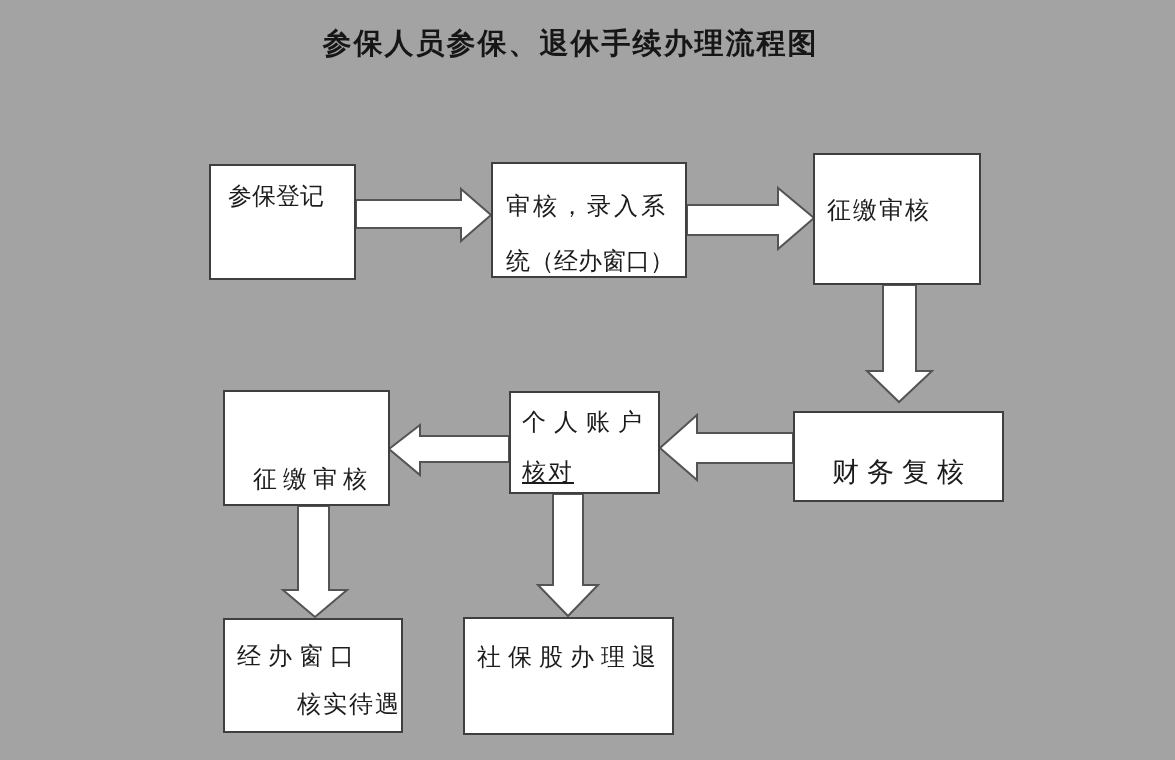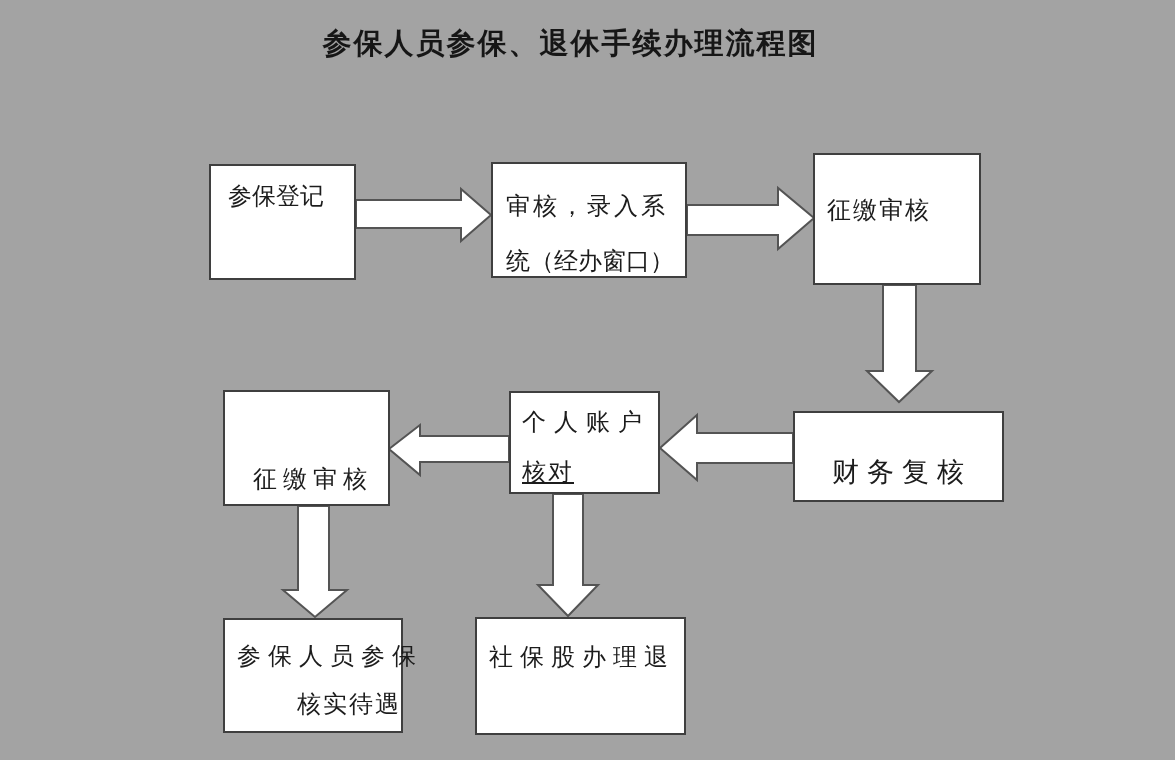--- a/index.html
+++ b/index.html
@@ -71,21 +71,21 @@
   .n5 .l2 { letter-spacing: 2px; text-decoration: underline; }
 
   .n6 { left: 223px; top: 390px; width: 167px; height: 116px; padding: 72px 0 0 28px; }
   .n6 .ln { line-height: 30px; letter-spacing: 6px; }
 
   .n7 { left: 223px; top: 618px; width: 180px; height: 115px; padding: 12px 0 0 12px; }
   .n7 .ln { line-height: 48px; }
   .n7 .l1 { letter-spacing: 7px; }
   .n7 .l2 { letter-spacing: 2px; text-align: right; }
 
-  .n8 { left: 463px; top: 617px; width: 211px; height: 118px; padding: 13px 0 0 12px; margin-left: 12px; }
+  .n8 { left: 463px; top: 617px; width: 211px; height: 118px; padding: 13px 0 0 12px; }
   .n8 .ln { line-height: 49px; }
   .n8 .l1 { letter-spacing: 7px; }
   .n8 .l2 { letter-spacing: 2px; }
 </style>
 </head>
 <body>
 
 <div class="canvas">
 
   <h1 class="title">参保人员参保、退休手续办理流程图</h1>
@@ -120,21 +120,21 @@
   <div class="node n5">
     <span class="ln l1">个人账户</span>
     <span class="ln l2">核对</span>
   </div>
 
   <div class="node n6">
     <span class="ln l1">征缴审核</span>
   </div>
 
   <div class="node n7">
-    <span class="ln l1">参保人员参保</span>
+    <span class="ln l1">经办窗口</span>
     <span class="ln l2">核实待遇</span>
   </div>
 
   <div class="node n8">
     <span class="ln l1">社保股办理退</span>
   </div>
 
 </div>
 
 </body></html>

